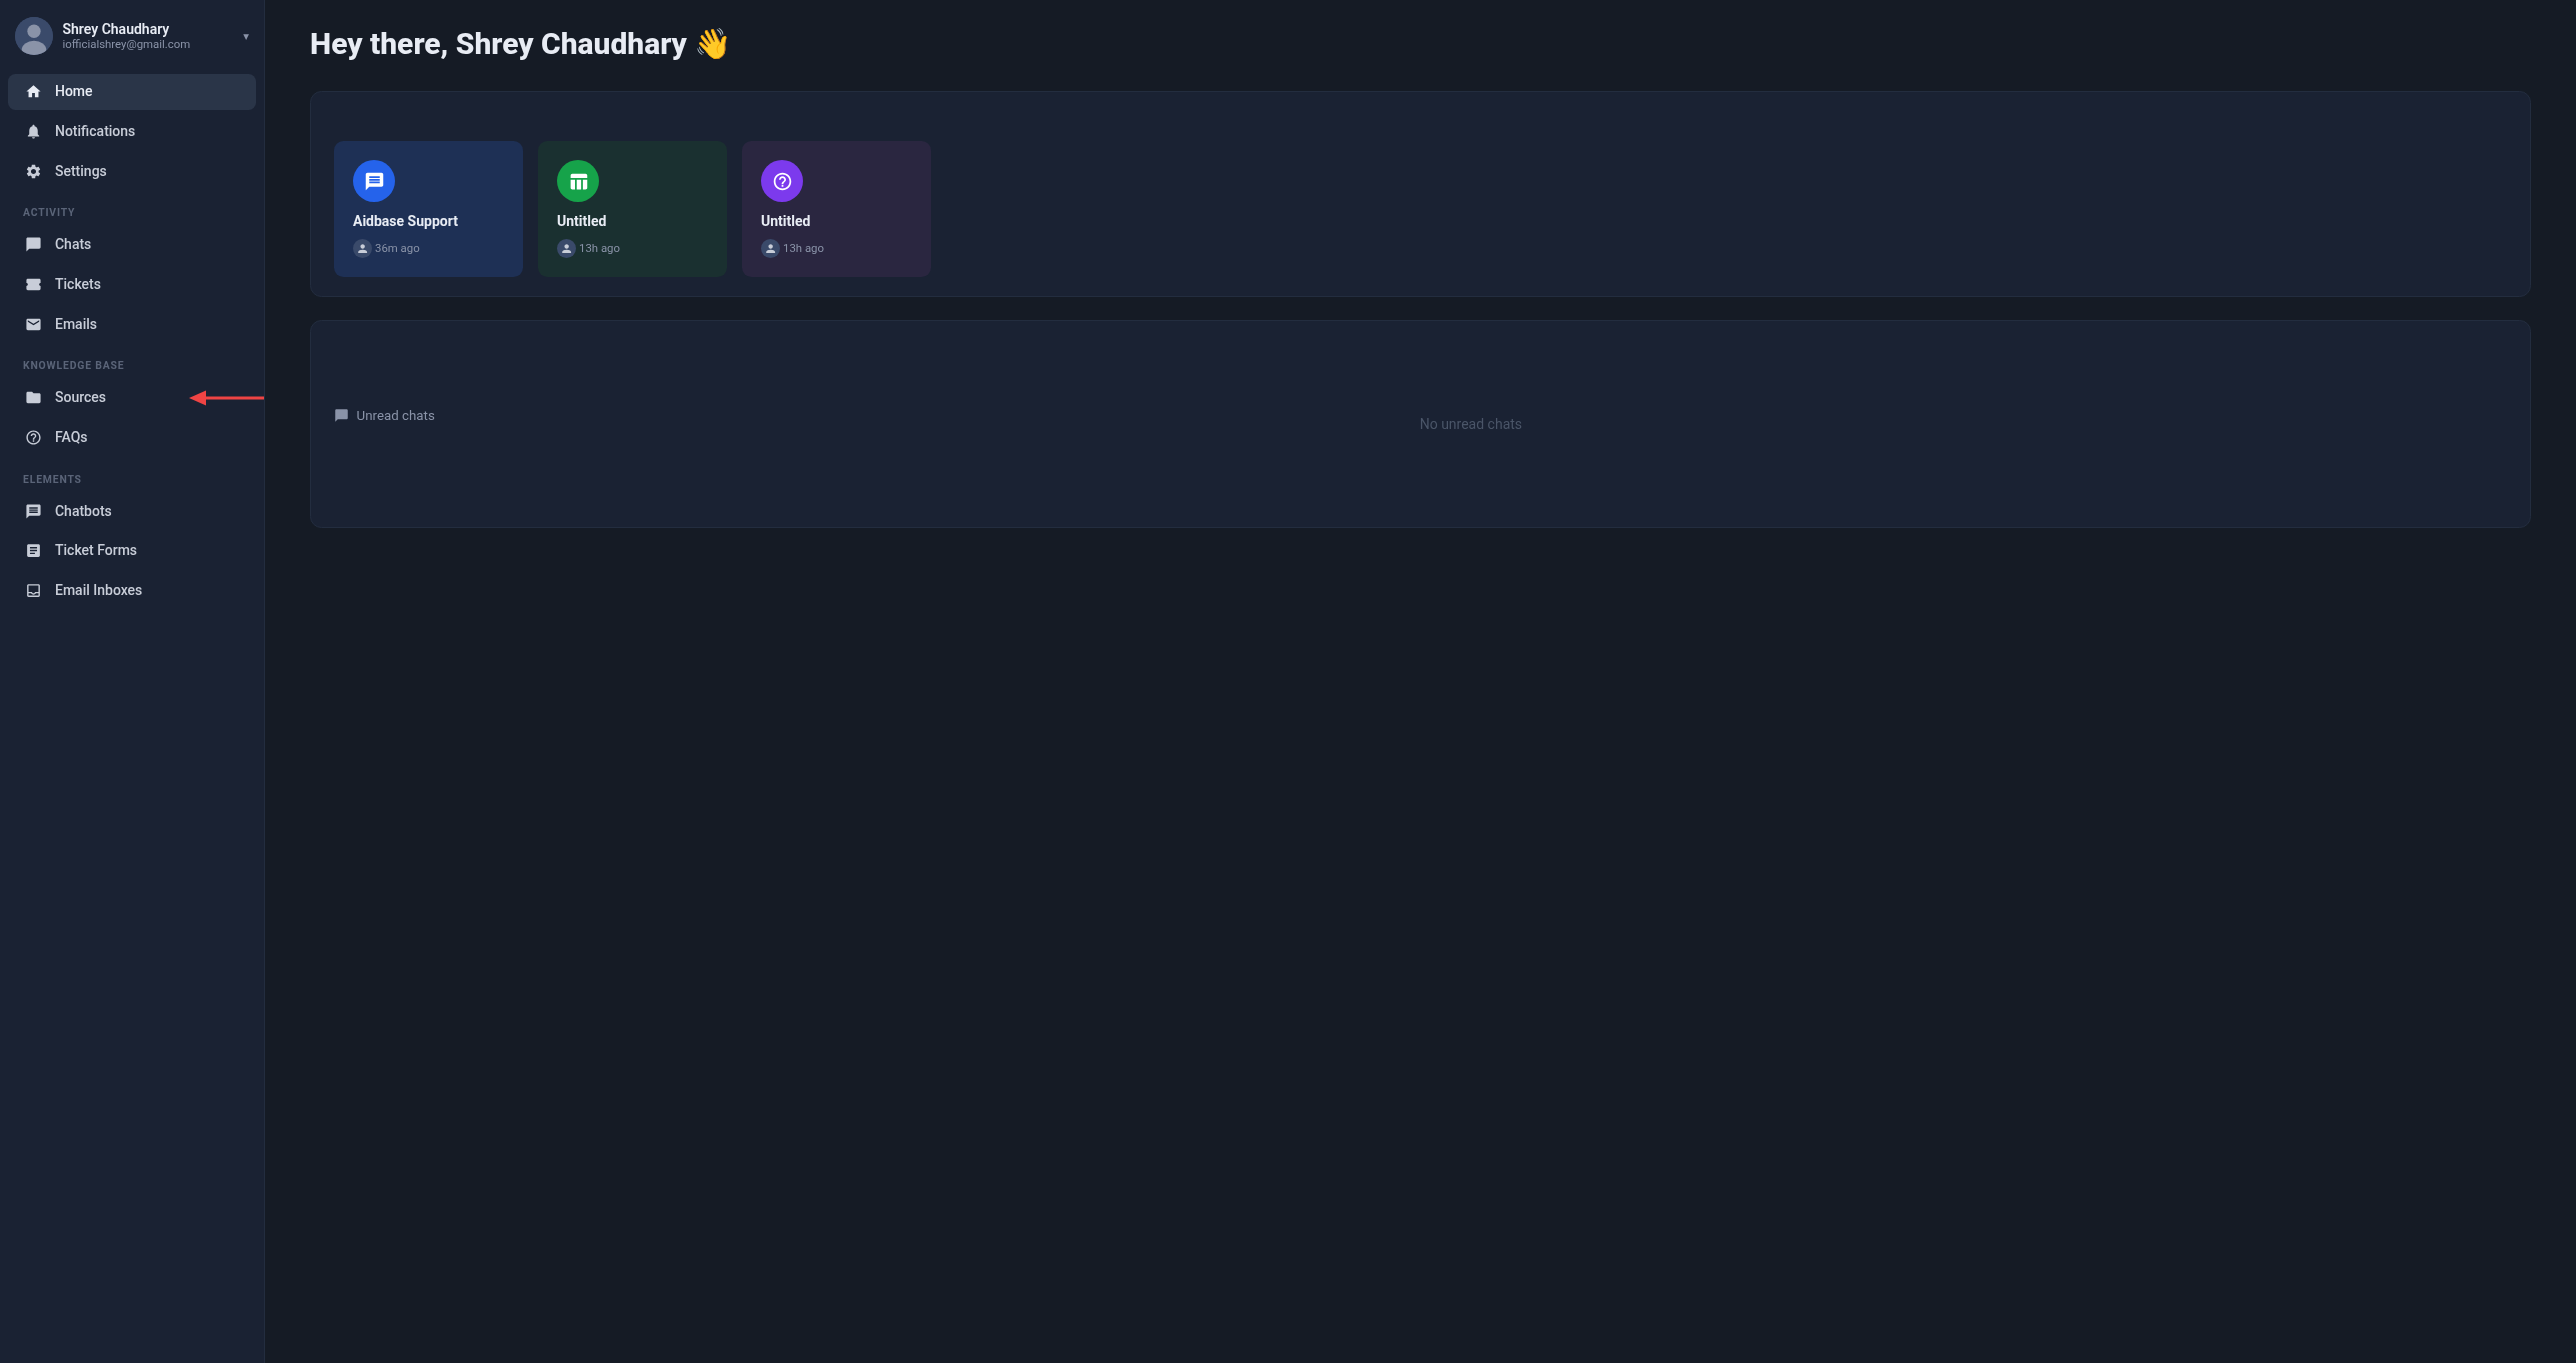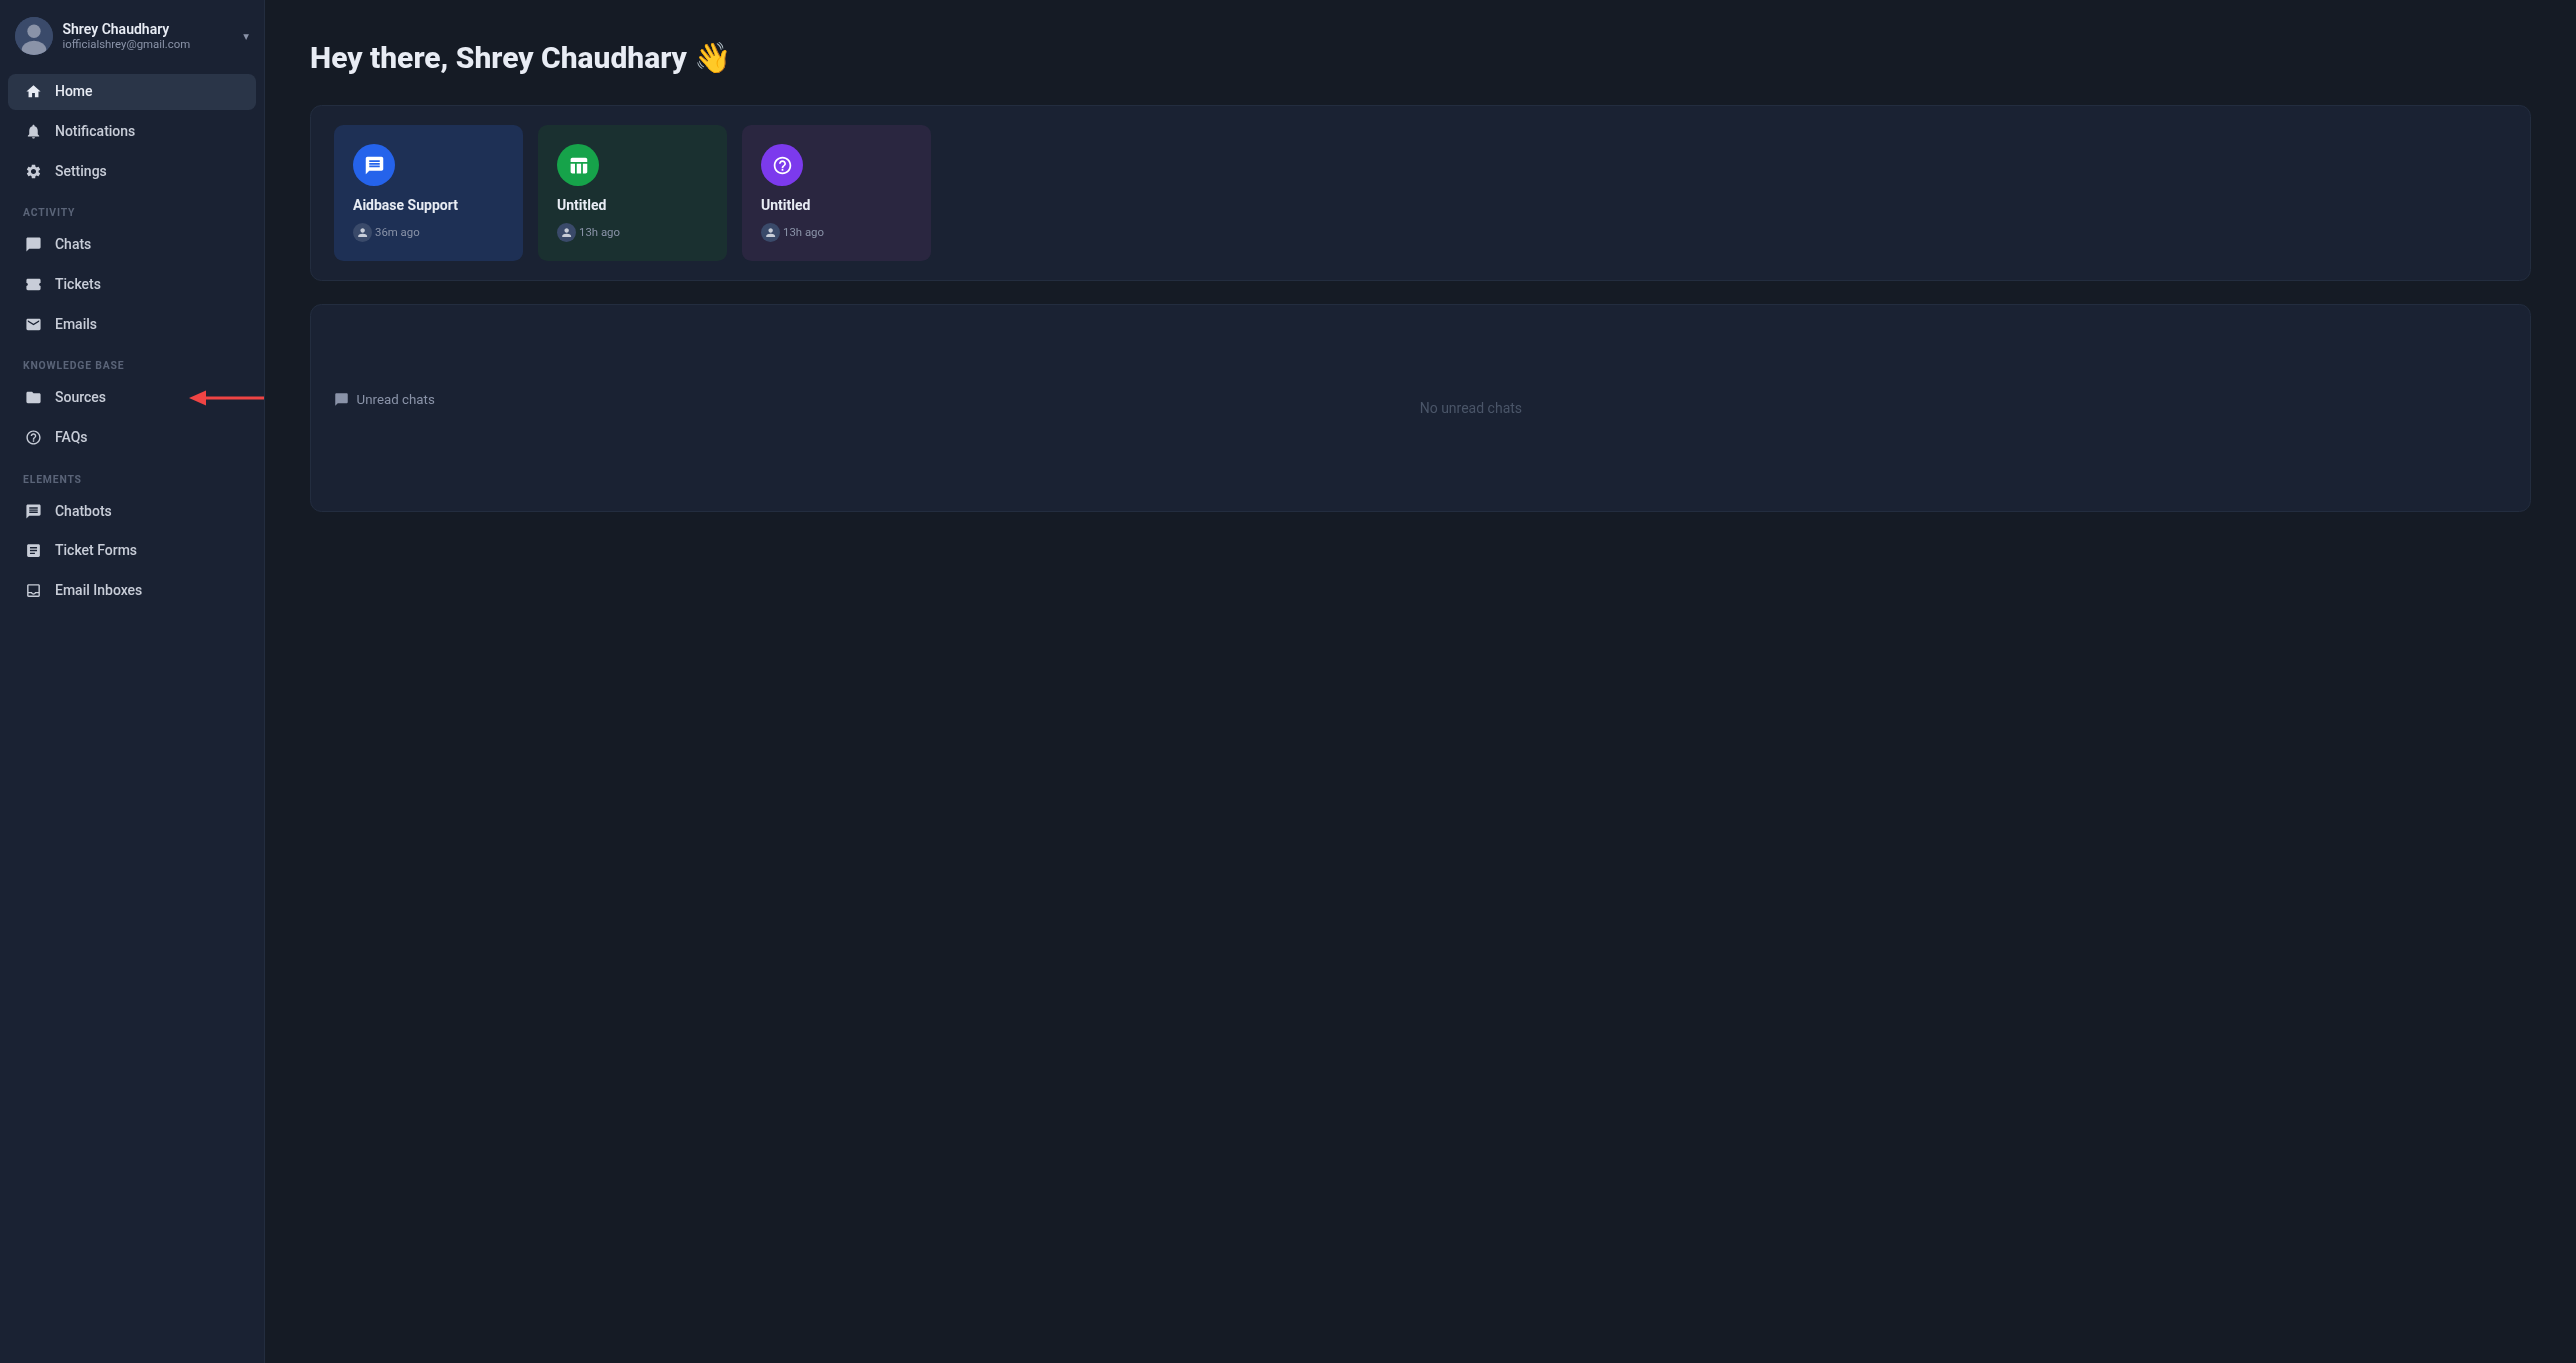--- a/index.html
+++ b/index.html
@@ -99,21 +99,21 @@
       color: #5a6478;
       padding: 15px 23px 5.7px;
       text-transform: uppercase;
     }
 
     
     .main {
       flex: 1;
       display: flex;
       flex-direction: column;
-      padding: 40px 45px;
+      padding: 26px 45px;
       overflow-y: auto;
       background-color: #151b25;
     }
 
     .greeting {
       font-size: 30px;
       font-weight: 800;
       color: #e8ecf4;
       margin-bottom: 30px;
     }
@@ -145,20 +145,21 @@
       background: #212c40;
       border-radius: 9.5px;
       padding: 19px;
       width: 189px;
       min-height: 133px;
       display: flex;
       flex-direction: column;
       justify-content: space-between;
       cursor: pointer;
       transition: background 0.15s;
+      margin-top: 30px;
     }
 
     .visit-card.card-blue {
       background: #1e3055;
     }
 
     .visit-card.card-green {
       background: #1a3030;
     }
 

